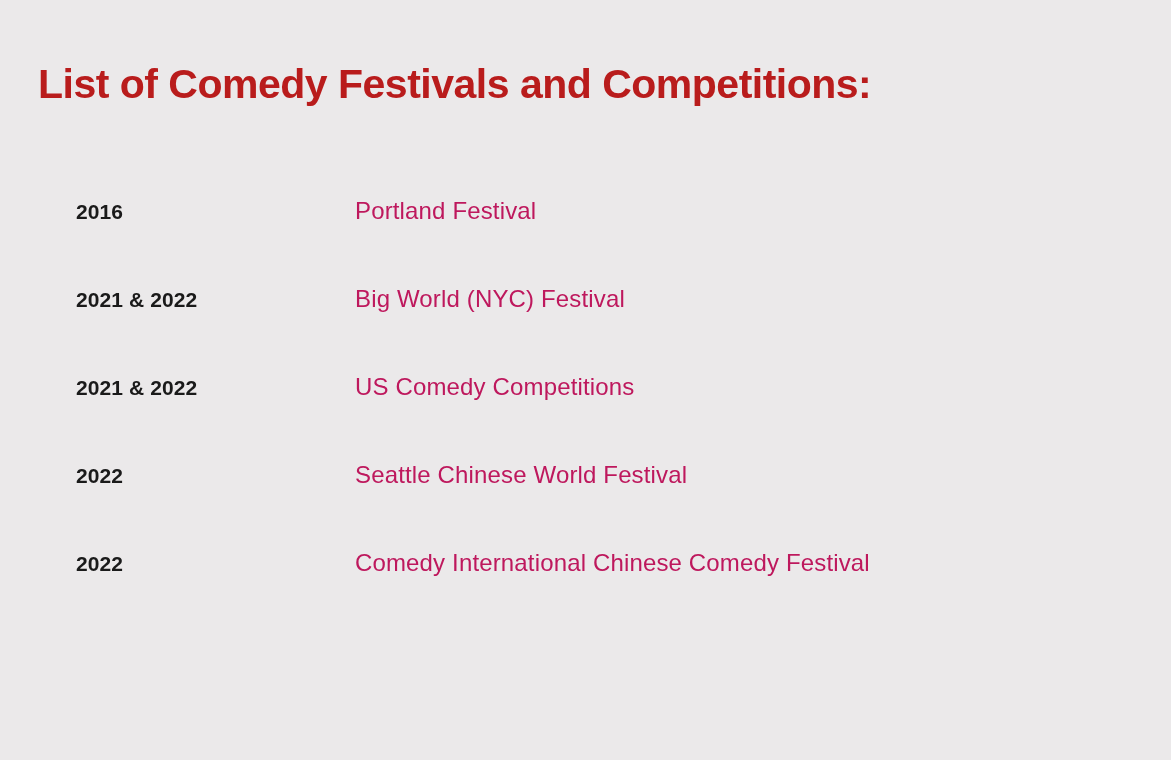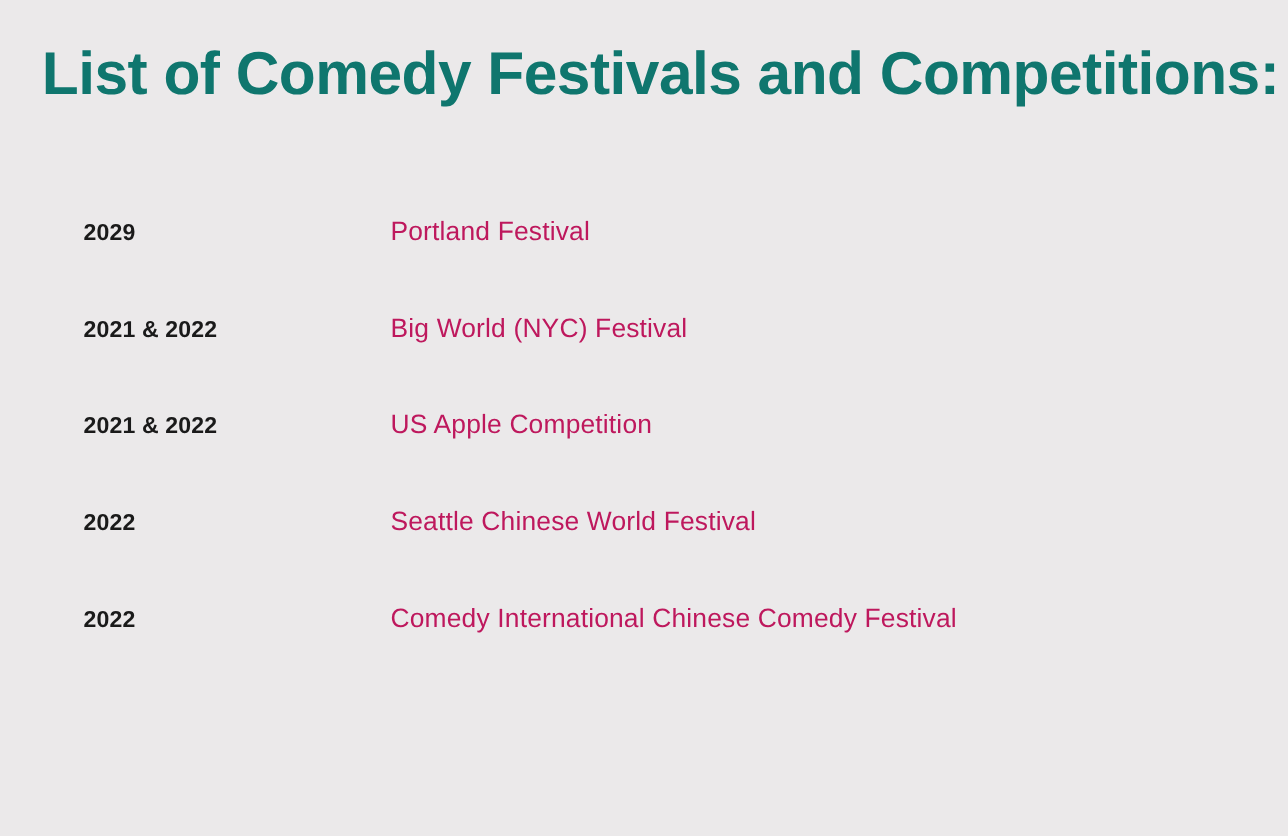--- a/index.html
+++ b/index.html
@@ -20,28 +20,28 @@
     width: 1171px;
     height: 760px;
     background: #ebe9ea;
     box-sizing: border-box;
   }
 
   
   .page-title {
     position: absolute;
     left: 38px;
-    top: 36px;
+    top: 62px;
     margin: 0;
     font-family: "Liberation Sans", sans-serif;
-    font-size: 55px;
+    font-size: 41px;
     font-weight: 700;
     letter-spacing: -0.5px;
     line-height: 1.12;
-    color: #0f766e;
+    color: #b91c1c;
     white-space: nowrap;
     -webkit-font-smoothing: antialiased;
   }
 
   
   .festival-list {
     position: absolute;
     left: 0;
     top: 196px;
     width: 1171px;
@@ -90,32 +90,32 @@
 </head>
 <body>
 
 <div class="page">
 
   <h1 class="page-title">List of Comedy Festivals and Competitions:</h1>
 
   <ul class="festival-list">
 
     <li class="list-row">
-      <span class="row-year">2029</span>
+      <span class="row-year">2016</span>
       <span class="row-name">Portland Festival</span>
     </li>
 
     <li class="list-row">
       <span class="row-year">2021 &amp; 2022</span>
       <span class="row-name">Big World (NYC) Festival</span>
     </li>
 
     <li class="list-row">
       <span class="row-year">2021 &amp; 2022</span>
-      <span class="row-name">US Apple Competition</span>
+      <span class="row-name">US Comedy Competitions</span>
     </li>
 
     <li class="list-row">
       <span class="row-year">2022</span>
       <span class="row-name">Seattle Chinese World Festival</span>
     </li>
 
     <li class="list-row">
       <span class="row-year">2022</span>
       <span class="row-name">Comedy International Chinese Comedy Festival</span>

